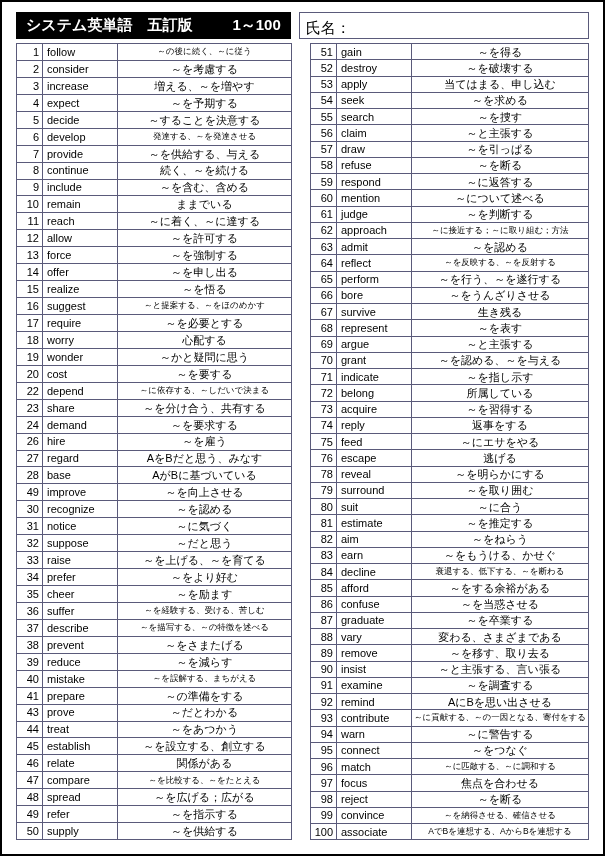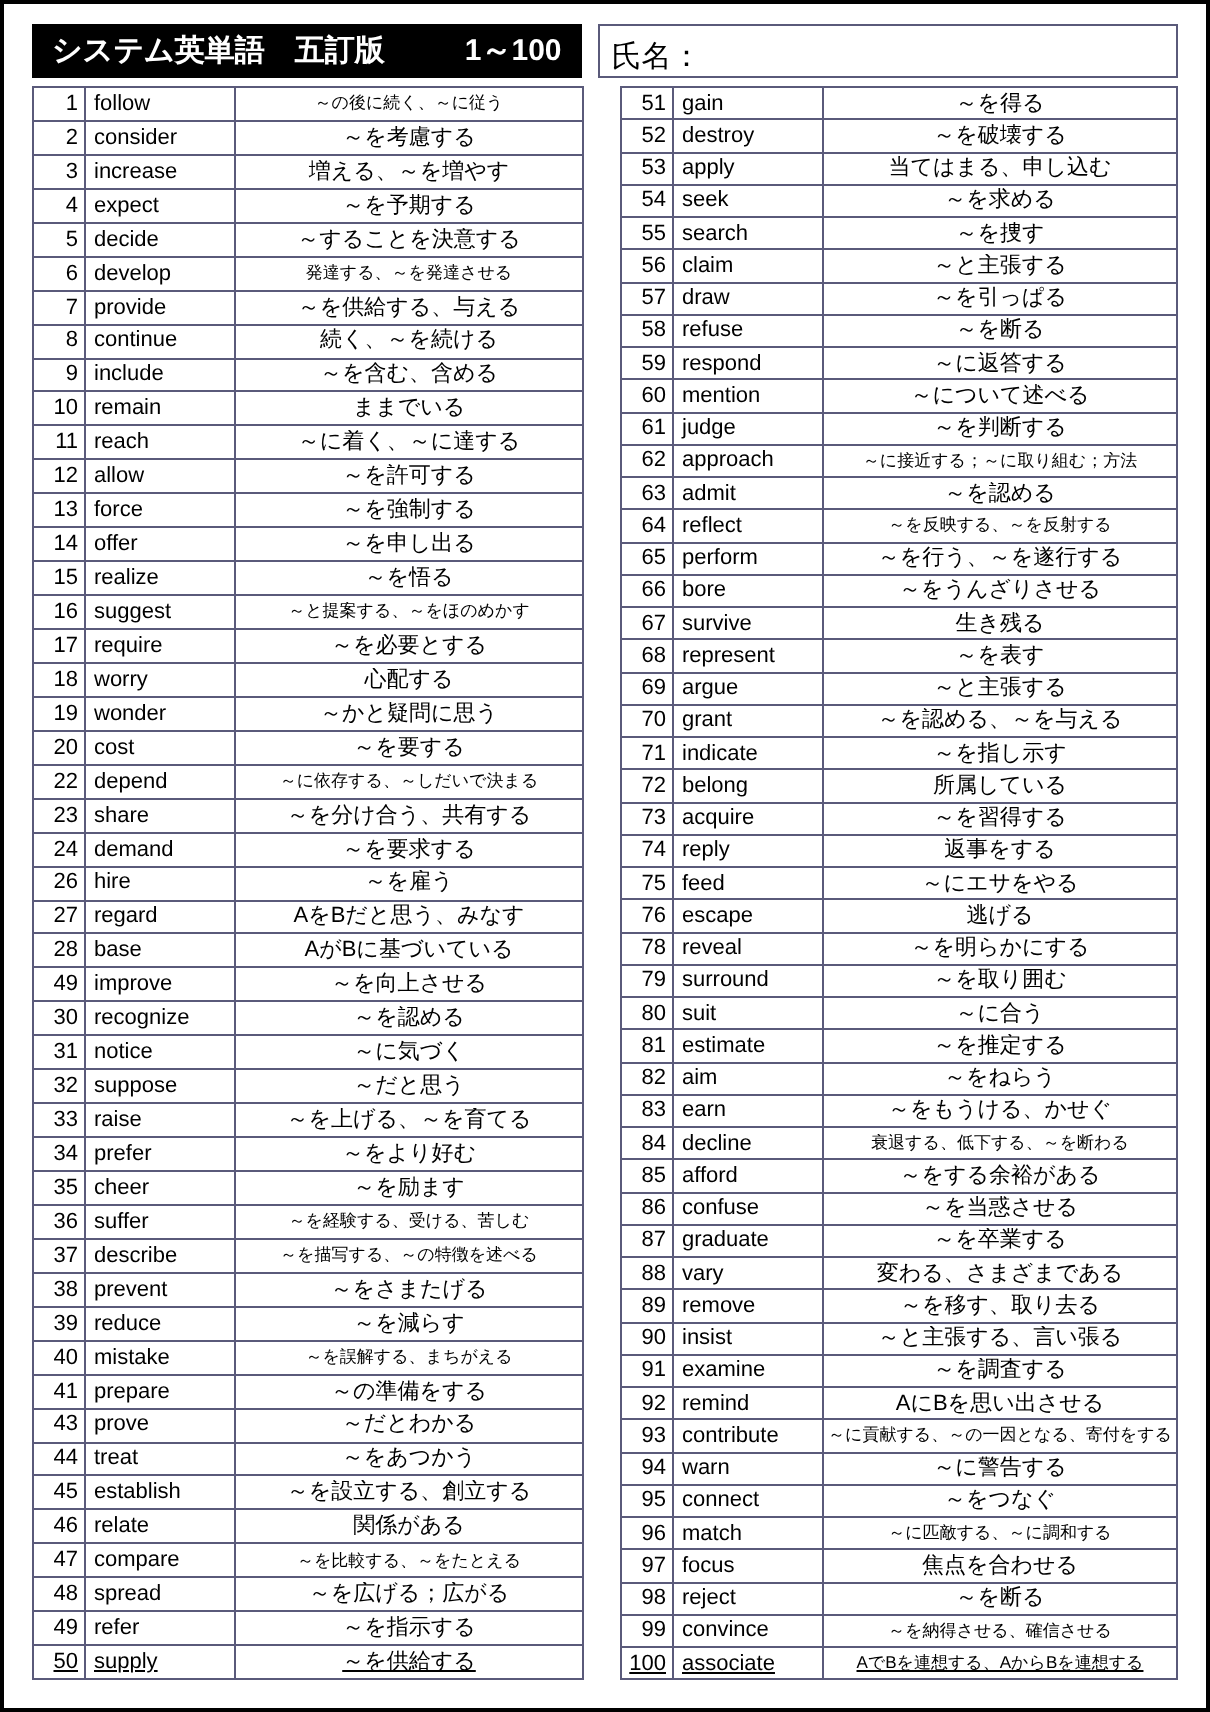--- a/index.html
+++ b/index.html
@@ -60,21 +60,21 @@
   }
   .row {
     flex: 1;
     display: flex;
     border-bottom: 1px solid #5a5a7a;
     font-size: 11px;
     line-height: 1.1;
     align-items: center;
     min-height: 0;
   }
-  .row:last-child { border-bottom: none; text-decoration: underline; }
+  .row:last-child { border-bottom: none; }
   .num {
     width: 22px;
     text-align: right;
     padding-right: 3px;
     border-right: 1px solid #5a5a7a;
     align-self: stretch;
     display: flex;
     align-items: center;
     justify-content: flex-end;
     flex-shrink: 0;

